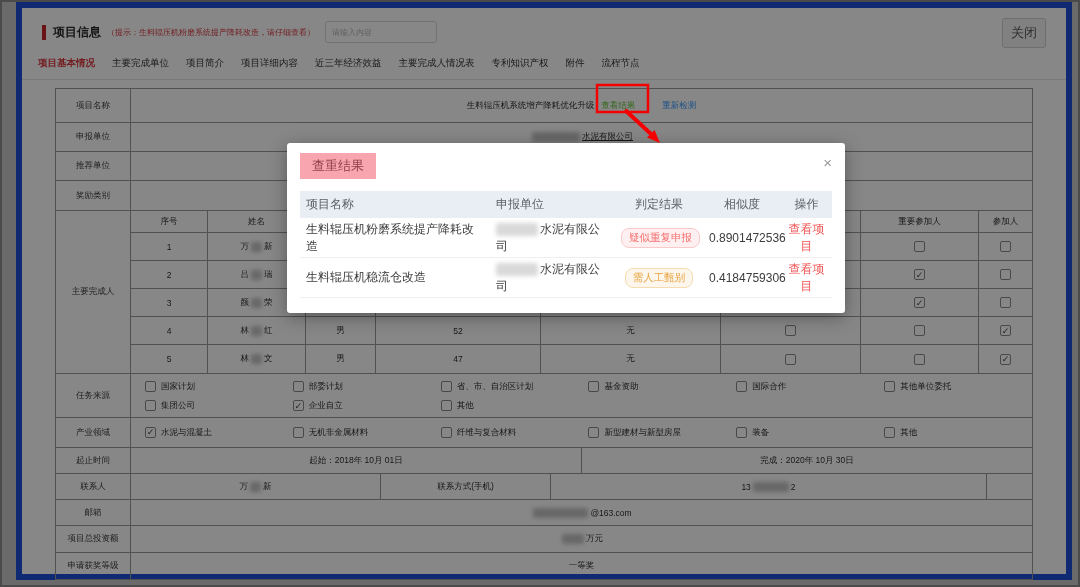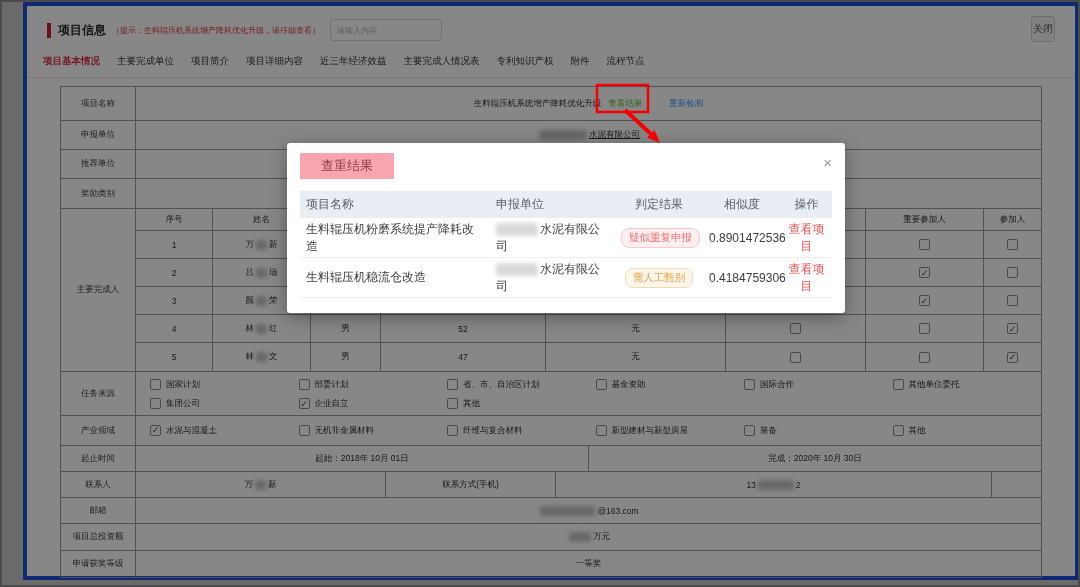--- a/index.html
+++ b/index.html
@@ -1,29 +1,29 @@
 <!DOCTYPE html>
 <html><head>
 <meta charset="utf-8">
 <style>
   * { margin:0; padding:0; box-sizing:border-box; }
   html,body { width:1080px; height:587px; }
   body { font-family:"Liberation Sans","DejaVu Sans",sans-serif; background:#c9c9c9; position:relative; overflow:hidden; }
   .frame { position:absolute; inset:0; border:2px solid #4a4a4a; pointer-events:none; z-index:40; }
 
-  .card { position:absolute; left:23px; top:2px; width:1056px; height:578px; background:#fff; border:4px solid #1d4ed8; }
+  .card { position:absolute; left:16px; top:2px; width:1056px; height:578px; background:#fff; border:6px solid #1d4ed8; }
 
   
   .hdr { display:flex; align-items:center; padding:10px 20px 0 20px; height:38px; position:relative; }
   .redbar { width:4px; height:15px; background:#c9252d; margin-right:7px; }
   .title { font-size:12px; font-weight:bold; color:#2b2b2b; }
   .hint { font-size:8px; color:#d9363e; margin-left:6px; }
   .search { margin-left:10px; width:112px; height:22px; border:1px solid #d9d9d9; border-radius:3px; font-size:8px; padding:0 6px; color:#333; background:#fff; }
   .search::placeholder { color:#b5b5b5; }
-  .close-btn { position:absolute; right:20px; top:10px; padding:5px 1px; font-size:10px; color:#555; background:#f4f4f4; border:1px solid #d0d0d0; border-radius:3px; cursor:pointer; }
+  .close-btn { position:absolute; right:20px; top:10px; padding:5px 8px; font-size:13px; color:#555; background:#f4f4f4; border:1px solid #d0d0d0; border-radius:3px; cursor:pointer; }
 
   
   .tabs { display:flex; align-items:flex-end; padding:0 16px; height:34px; border-bottom:1px solid #e2e2e2; }
   .tab { font-size:9.5px; color:#333; padding:9px 0; margin-right:17px; cursor:pointer; white-space:nowrap; }
   .tab.active { color:#d9363e; font-weight:bold; }
 
   
   .ftable { margin:8px 33px 0 33px; border:1px solid #9a9a9a; font-size:8.5px; color:#2f2f2f; }
   .frow { display:flex; border-bottom:1px solid #9a9a9a; align-items:stretch; }
   .frow:last-child { border-bottom:none; }
@@ -58,21 +58,21 @@
   .contact-plabel { width:170px; border-right:1px solid #9a9a9a; align-self:stretch; display:flex; align-items:center; justify-content:center; }
   .contact-phone { width:436px; border-right:1px solid #9a9a9a; align-self:stretch; display:flex; align-items:center; justify-content:center; }
   .contact-rest { flex:1; }
 
   
   .dim { position:absolute; inset:0; background:rgba(0,0,0,0.47); z-index:10; }
 
   
   .modal { position:absolute; left:287px; top:143px; width:558px; height:170px; background:#fff; border-radius:3px; box-shadow:0 4px 18px rgba(0,0,0,0.35); z-index:20; }
   .modal-hd { position:relative; padding:10px 13px 6px 13px; }
-  .modal-title { display:inline-block; background:#F8A5B0; color:#93404a; font-size:13px; padding:4px 21px; }
+  .modal-title { display:inline-block; background:#F8A5B0; color:#93404a; font-size:13px; padding:4px 12px; }
   .modal-x { position:absolute; right:13px; top:12px; color:#9a9a9a; font-size:15px; cursor:pointer; line-height:1; }
   .mtable { margin:6px 13px; font-size:12px; color:#3c3c3c; }
   .mrow { display:flex; align-items:center; }
   .mrow.mhead { background:#e9edf4; height:27px; color:#5a5f66; font-size:12px; }
   .mrow.mbody { height:40px; border-bottom:1px solid #efefef; }
   .mc { padding:0 6px; }
   .mc-name { width:190px; text-align:left; }
   .mc-unit { width:125px; text-align:left; }
   .mc-verdict { width:88px; text-align:center; }
   .mc-sim { width:78px; text-align:center; }
@@ -86,21 +86,21 @@
   
   .anno { position:absolute; inset:0; z-index:30; pointer-events:none; }
 </style>
 </head>
 <body>
 
 <div class="card">
   <div class="hdr">
     <div class="redbar"></div>
     <div class="title">项目信息</div>
-    <div class="hint">（提示：生料辊压机系统增产降耗优化升级，请仔细查看）</div>
+    <div class="hint">（提示：生料辊压机粉磨系统提产降耗改造，请仔细查看）</div>
     <input class="search" placeholder="请输入内容" style="">
     <button class="close-btn">关闭</button>
   </div>
 
   <div class="tabs">
     <div class="tab active">项目基本情况</div>
     <div class="tab">主要完成单位</div>
     <div class="tab">项目简介</div>
     <div class="tab">项目详细内容</div>
     <div class="tab">近三年经济效益</div>

